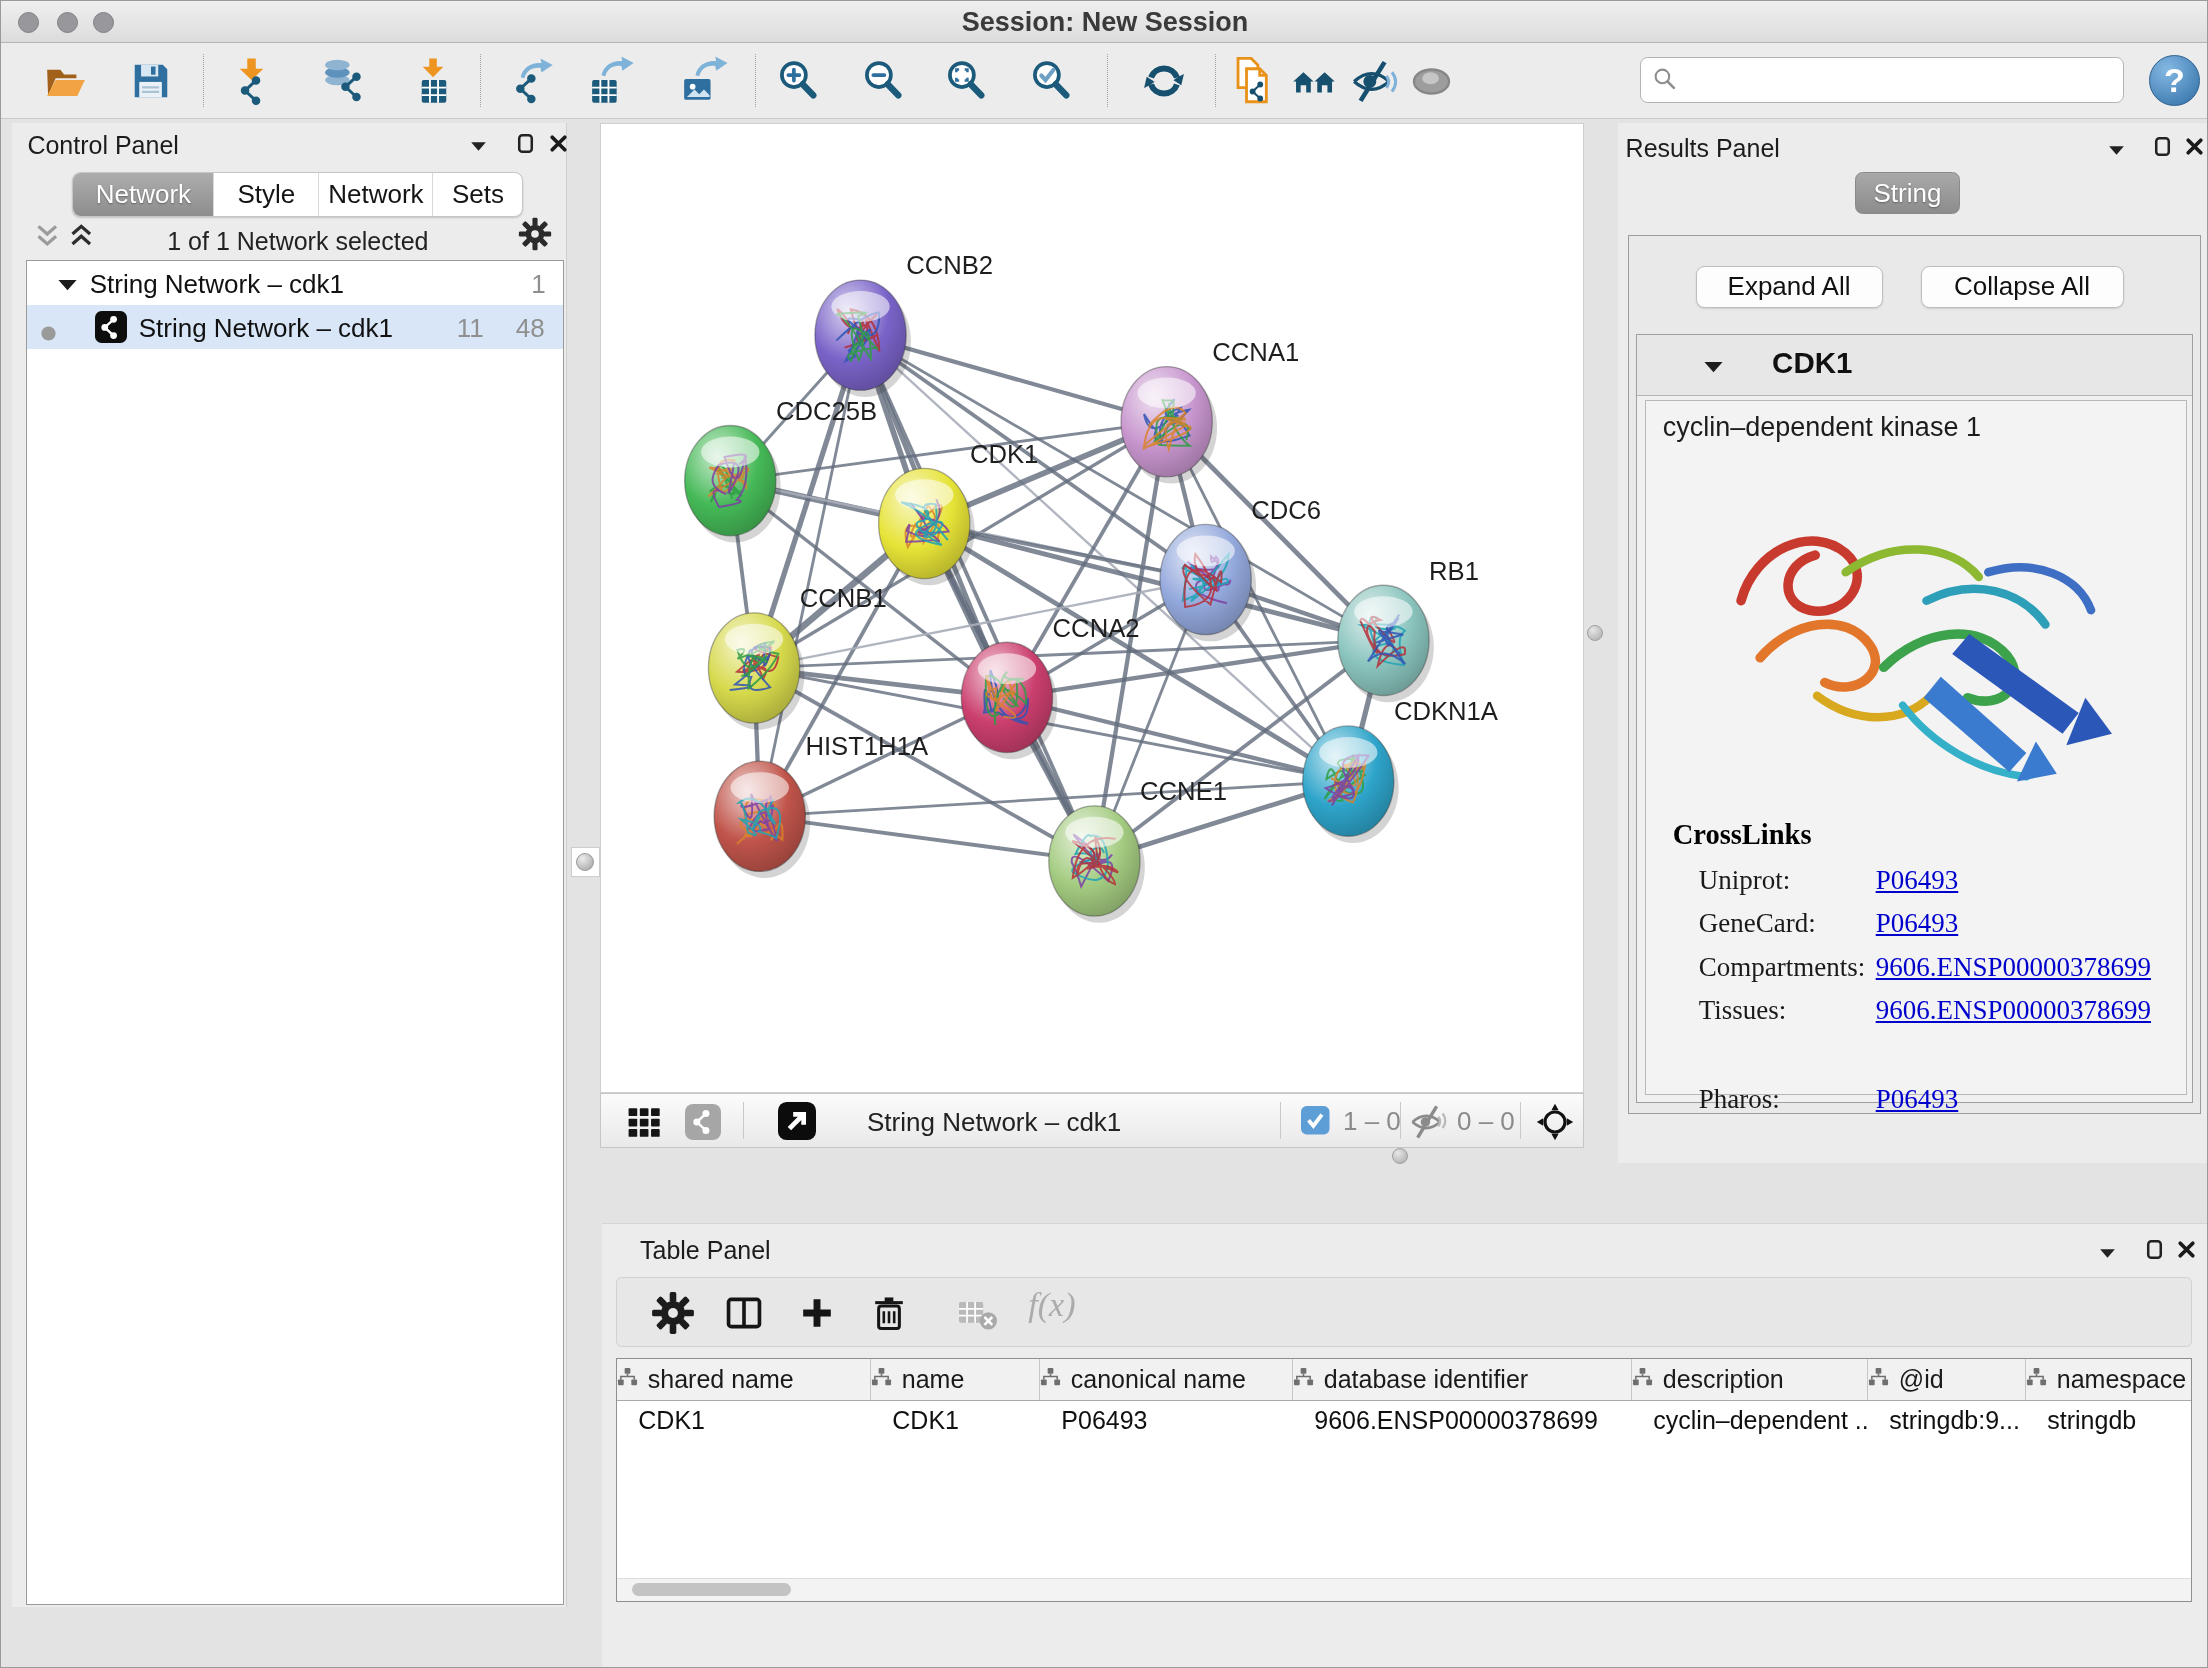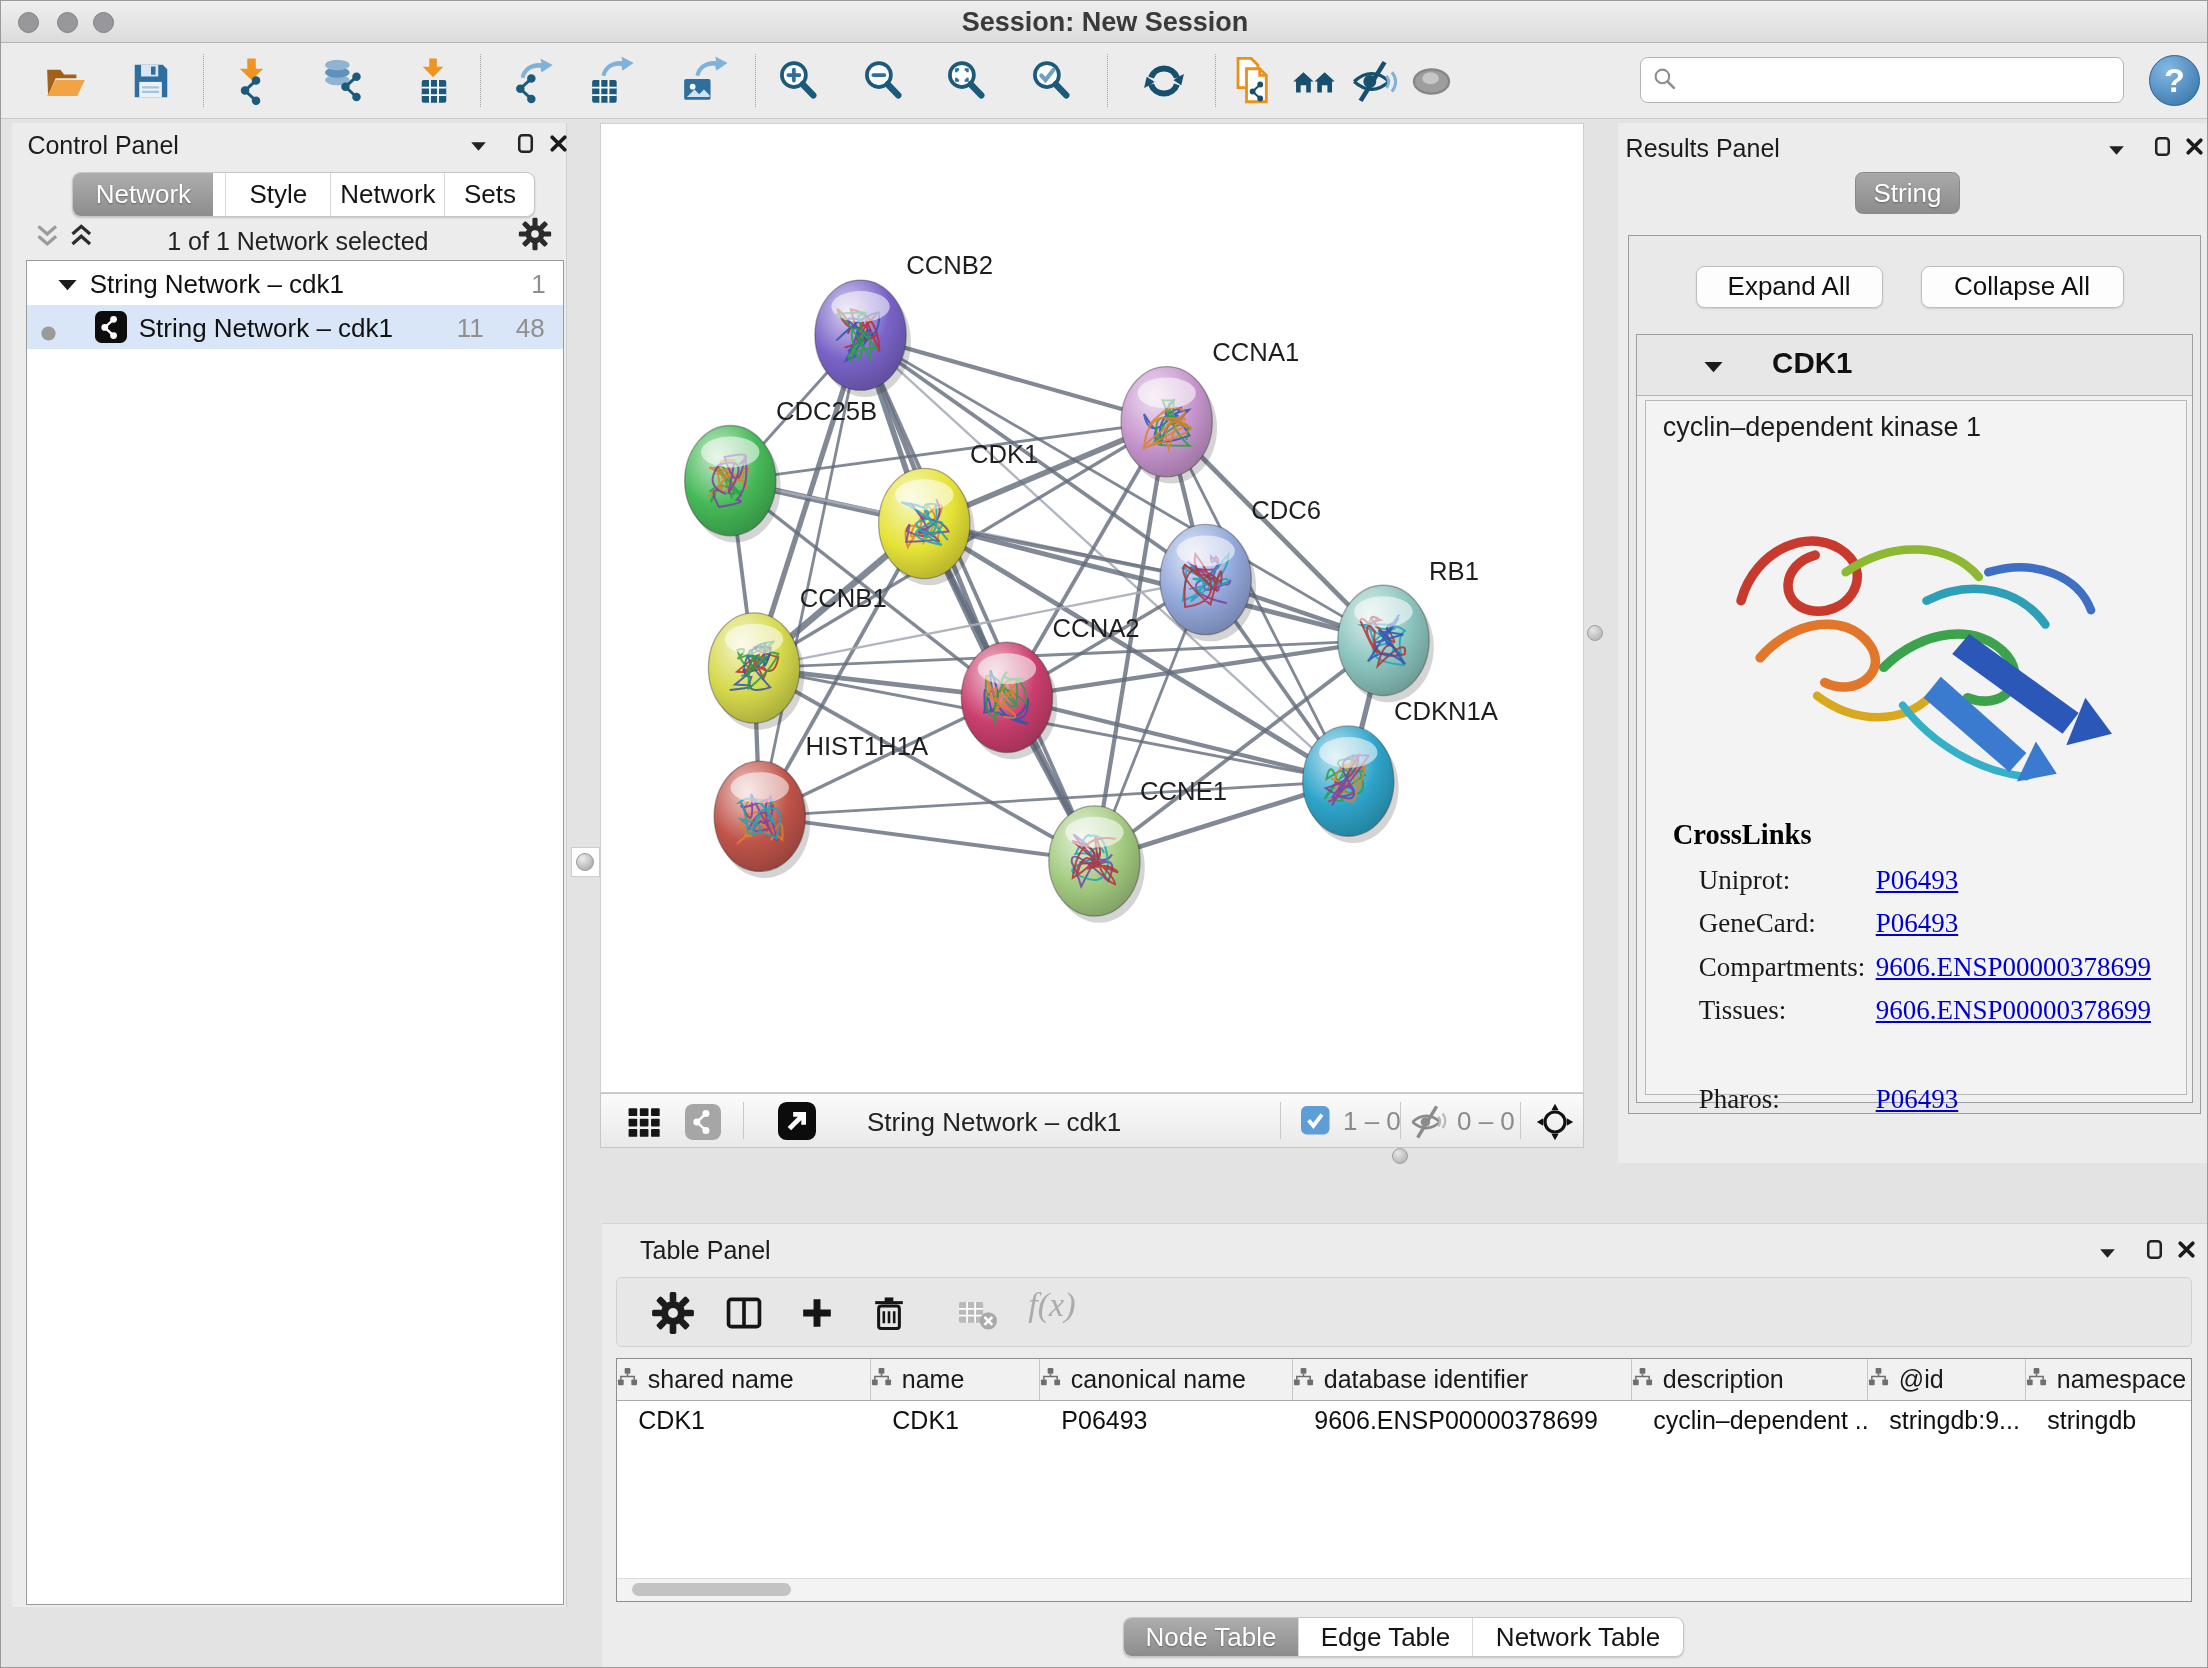--- a/index.html
+++ b/index.html
@@ -266,21 +266,21 @@
           <path d="M4 8h14l-7 8z" fill="#222"></path>
         </svg></span>
     <span class="abs" style="left:502px;top:8.6px"><svg width="23" height="23" viewBox="0 0 22 22">
           <rect x="5" y="3" width="12" height="16" rx="3" fill="none" stroke="#222" stroke-width="2.4"></rect>
         </svg></span>
     <span class="abs" style="left:535px;top:8.6px"><svg width="23" height="23" viewBox="0 0 22 22">
           <path d="M5 5 17 17M17 5 5 17" stroke="#1a1a1a" stroke-width="3.6" stroke-linecap="round"></path>
         </svg></span>
     <div class="seg abs" id="cp-tabs" style="left:60px;top:49px;height:45px">
         <div class="tab sel" style="width: 140px;">Network</div>
-        <div class="tab" style="width: 105px; margin-left: 12px;">Style</div>
+        <div class="tab" style="width: 105px;">Style</div>
         <div class="tab" style="width: 114px;">Network</div>
         <div class="tab" style="width: 90px;">Sets</div>
       </div>
     <span class="abs" style="left:21px;top:99px"><svg viewBox="0 0 26 26" width="28.5" height="28.5">
           <path d="M5 4l8 7 8-7M5 13l8 7 8-7" stroke="#9b9b9b" stroke-width="3" fill="none"></path>
         </svg></span>
     <span class="abs" style="left:55px;top:99px"><svg viewBox="0 0 26 26" width="28.5" height="28.5">
           <path d="M5 11l8-7 8 7M5 20l8-7 8 7" stroke="#2e2e2e" stroke-width="3" fill="none"></path>
         </svg></span>
     <div class="selstat abs" style="left:105px;top:104px;width:361px;text-align:center">1 of 1 Network selected</div>
@@ -837,25 +837,20 @@
             <div class="td" style="width: 339px;">9606.ENSP00000378699</div>
             <div class="td" style="width: 236px;">cyclin–dependent ...</div>
             <div class="td" style="width: 158px;">stringdb:9...</div>
             <div class="td" style="width: 167px;">stringdb</div>
           </div>
         </div>
       <div class="hscroll abs">
         <div class="thumb"></div>
       </div>
     </div>
-    <div class="seg abs" id="table-tabs" style="left:521px;top:393px;height:40px">
-        <div class="tab sel" style="width: 174px;">Node Table</div>
-        <div class="tab" style="width: 174px;">Edge Table</div>
-        <div class="tab" style="width: 211px;">Network Table</div>
-      </div>
   </div>
 
 
   <div class="handle abs" style="left:570px;top:846px">
       <span class="grip"></span>
     </div>
   <div class="gripdot abs" style="left:1586px;top:624px"></div>
   <div class="gripdot abs" style="left:1391px;top:1147px"></div>
 
 </div>

